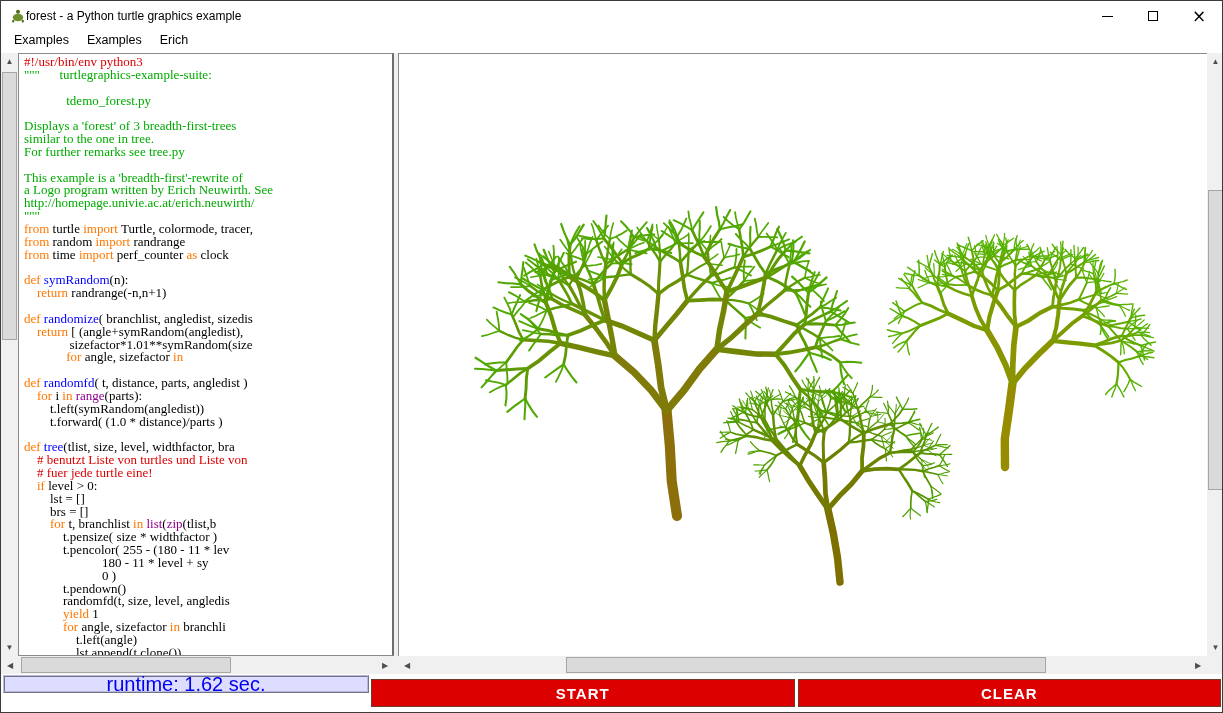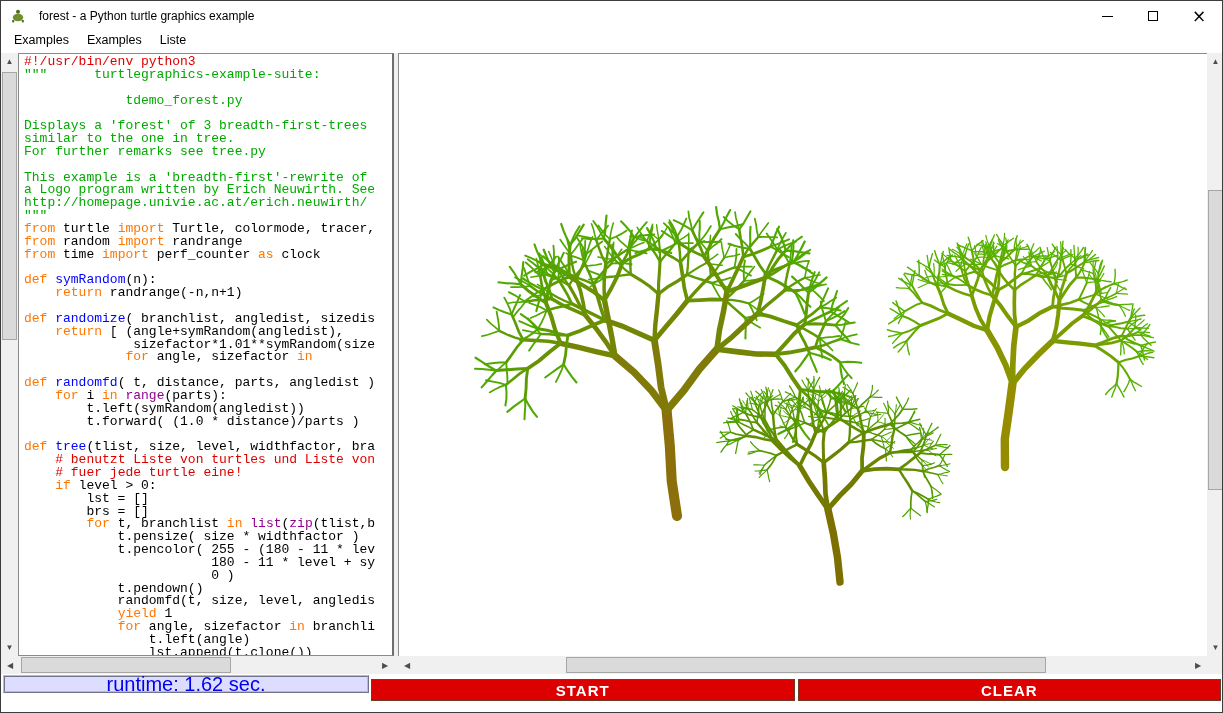--- a/index.html
+++ b/index.html
@@ -3,35 +3,35 @@
 <meta charset="utf-8">
 <style>
   *{margin:0;padding:0;box-sizing:border-box}
   html,body{width:1223px;height:713px}
   body{font-family:"Liberation Sans",sans-serif;background:#ffffff}
   #window{position:relative;width:1223px;height:713px;background:#fff;border:1px solid #3c3c3c;overflow:hidden}
 
   
   .titlebar{position:absolute;left:0;top:0;width:100%;height:30px;background:#fff;display:flex;align-items:center}
   .app-icon{margin-left:9px;width:16px;height:16px;flex:0 0 auto}
-  .title-text{margin-left:13px;font-size:12px;color:#000;white-space:nowrap}
+  .title-text{margin-left:0;font-size:12px;color:#000;white-space:nowrap}
   .win-controls{margin-left:auto;display:flex;height:100%}
   .win-btn{width:46px;height:100%;display:flex;align-items:center;justify-content:center;color:#000}
   .glyph-min{display:block;width:11px;height:1px;background:#000}
   .glyph-max{display:block;width:10px;height:10px;border:1px solid #000}
   .glyph-close{font-size:17px;line-height:1;font-family:"DejaVu Sans",sans-serif}
 
   
   .menubar{position:absolute;left:0;top:30px;width:100%;height:22px;background:#fff;display:flex;padding-left:4px}
   .menu-item{font-size:12.5px;color:#000;padding:2px 9px;white-space:nowrap}
 
   
   .code-text{position:absolute;left:17px;top:52px;width:376px;height:603px;background:#fff;
     border:1px solid #8a8a8a;border-right:2px solid #6e6e6e;overflow:hidden;
-    font-family:Liberation Mono, monospace;font-size:13px;line-height:12.85px;
+    font-family:Liberation Serif, serif;font-size:13px;line-height:12.85px;
     white-space:pre;padding:2px 0 0 5px;color:#000}
   .cl{height:12.85px}
   .tok-com{color:var(--c-comment)} .tok-str{color:var(--c-string)} .tok-kw{color:var(--c-keyword)}
   .tok-def{color:var(--c-definition)} .tok-blt{color:var(--c-builtin)} .tok-pl{color:var(--c-plain)}
 
   .gap-strip{position:absolute;left:393px;top:52px;width:4px;height:621px;background:#f0f0f0}
   .canvas{position:absolute;left:397px;top:52px;width:809px;height:603px;background:#fff;
     border-left:1px solid #8a8a8a;border-top:1px solid #8a8a8a}
   .canvas svg{position:absolute;left:0;top:0}
 
@@ -46,21 +46,21 @@
   .sb-thumb{position:absolute;background:#dadada;border:1px solid #a6a6a6}
   .sb-v .sb-thumb{left:1px;right:1px}
   .sb-h .sb-thumb{top:1px;bottom:1px}
   .corner{position:absolute;background:#f0f0f0}
 
   
   .bottombar{position:absolute;left:0;top:673px;width:100%;height:40px;background:#fff}
   .runtime{position:absolute;left:2px;top:1px;width:366px;height:18px;background:var(--status-bg);
     color:var(--status-fg);font-size:20px;display:flex;align-items:center;justify-content:center;
     border:2px ridge #b8b8dd;font-family:"Liberation Sans",sans-serif}
-  .btn-row{position:absolute;left:370px;top:5px;right:1px;height:22px;display:flex;gap:3px}
+  .btn-row{position:absolute;left:370px;top:5px;right:1px;height:28px;display:flex;gap:3px}
   .ctl-btn{flex:1;display:flex;align-items:center;justify-content:center;font-weight:bold;
     font-size:15px;letter-spacing:1px;border:1px solid #6e3a2a;cursor:default}
   .btn-start,.btn-clear{background:var(--btn-red);color:#ffffff}
   .btn-stop{background:var(--btn-dis-bg);color:var(--btn-dis-fg);border-color:#d9b090}
 </style>
 </head>
 <body>
 
 <div id="window">
 
@@ -81,21 +81,21 @@
         </div>
       <div class="win-btn">
           <span class="glyph-close">×</span>
         </div>
     </div>
   </div>
 
   <div class="menubar">
     <span class="menu-item">Examples</span>
     <span class="menu-item">Examples</span>
-    <span class="menu-item">Liste</span>
+    <span class="menu-item">Erich</span>
   </div>
 
   <div class="sb sb-v" style="left:0;top:52px;height:603px">
     <div class="sb-btn">▲</div>
     <div class="sb-track">
       <div class="sb-thumb" style="top:2px;height:268px"></div>
     </div>
     <div class="sb-btn">▼</div>
   </div>
 

